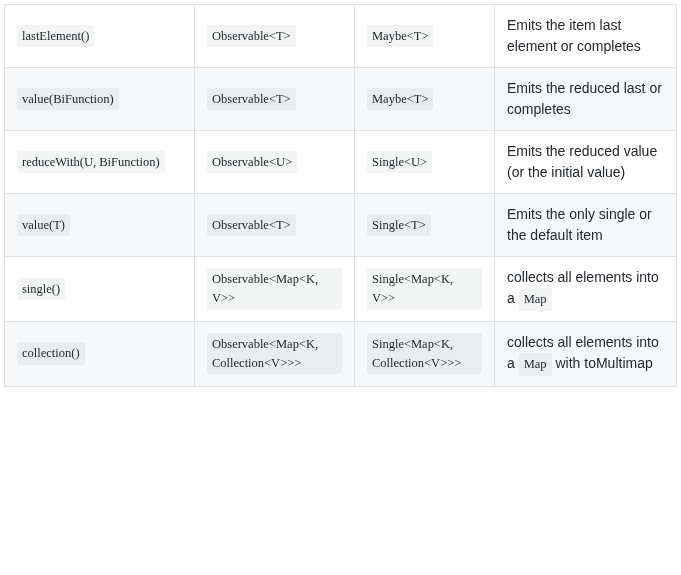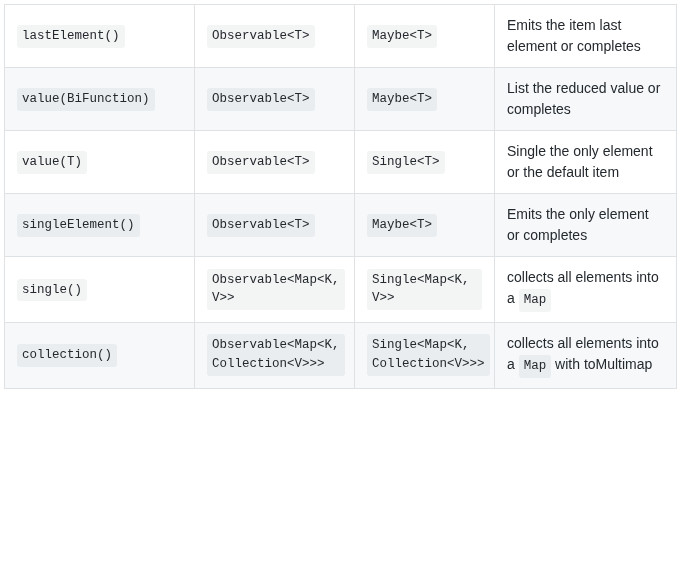--- a/index.html
+++ b/index.html
@@ -23,21 +23,21 @@
     line-height: 1.5;
     word-wrap: break-word;
   }
   tr:nth-child(even) td {
     background-color: #f6f8fa;
   }
   tr:nth-child(odd) td {
     background-color: #ffffff;
   }
   code {
-    font-family: Liberation Mono, monospace;
+    font-family: Liberation Serif, serif;
     font-size: 12.5px;
     background-color: rgba(27,31,35,0.05);
     border-radius: 3px;
     padding: 2px 5px;
     color: #24292e;
     display: inline-block;
     line-height: 1.5;
   }
   .col-op { width: 190px; }
   .col-src { width: 160px; }
@@ -57,33 +57,33 @@
       <tr>
         <td><code>lastElement()</code></td>
         <td><code>Observable&lt;T&gt;</code></td>
         <td><code>Maybe&lt;T&gt;</code></td>
         <td><span>Emits the item last element or completes</span></td>
       </tr>
       <tr>
         <td><code>value(BiFunction)</code></td>
         <td><code>Observable&lt;T&gt;</code></td>
         <td><code>Maybe&lt;T&gt;</code></td>
-        <td><span>List the reduced value or completes</span></td>
+        <td><span>Emits the reduced last or completes</span></td>
+      </tr>
+      <tr>
+        <td><code>reduceWith(U, BiFunction)</code></td>
+        <td><code>Observable&lt;U&gt;</code></td>
+        <td><code>Single&lt;U&gt;</code></td>
+        <td><span>Emits the reduced value (or the initial value)</span></td>
       </tr>
       <tr>
         <td><code>value(T)</code></td>
         <td><code>Observable&lt;T&gt;</code></td>
         <td><code>Single&lt;T&gt;</code></td>
-        <td><span>Single the only element or the default item</span></td>
-      </tr>
-      <tr>
-        <td><code>singleElement()</code></td>
-        <td><code>Observable&lt;T&gt;</code></td>
-        <td><code>Maybe&lt;T&gt;</code></td>
-        <td><span>Emits the only element or completes</span></td>
+        <td><span>Emits the only single or the default item</span></td>
       </tr>
       <tr>
         <td><code>single()</code></td>
         <td><code>Observable&lt;Map&lt;K, V&gt;&gt;</code></td>
         <td><code>Single&lt;Map&lt;K, V&gt;&gt;</code></td>
         <td><span>collects all elements into a </span><code>Map</code></td>
       </tr>
       <tr>
         <td><code>collection()</code></td>
         <td><code>Observable&lt;Map&lt;K, Collection&lt;V&gt;&gt;&gt;</code></td>

